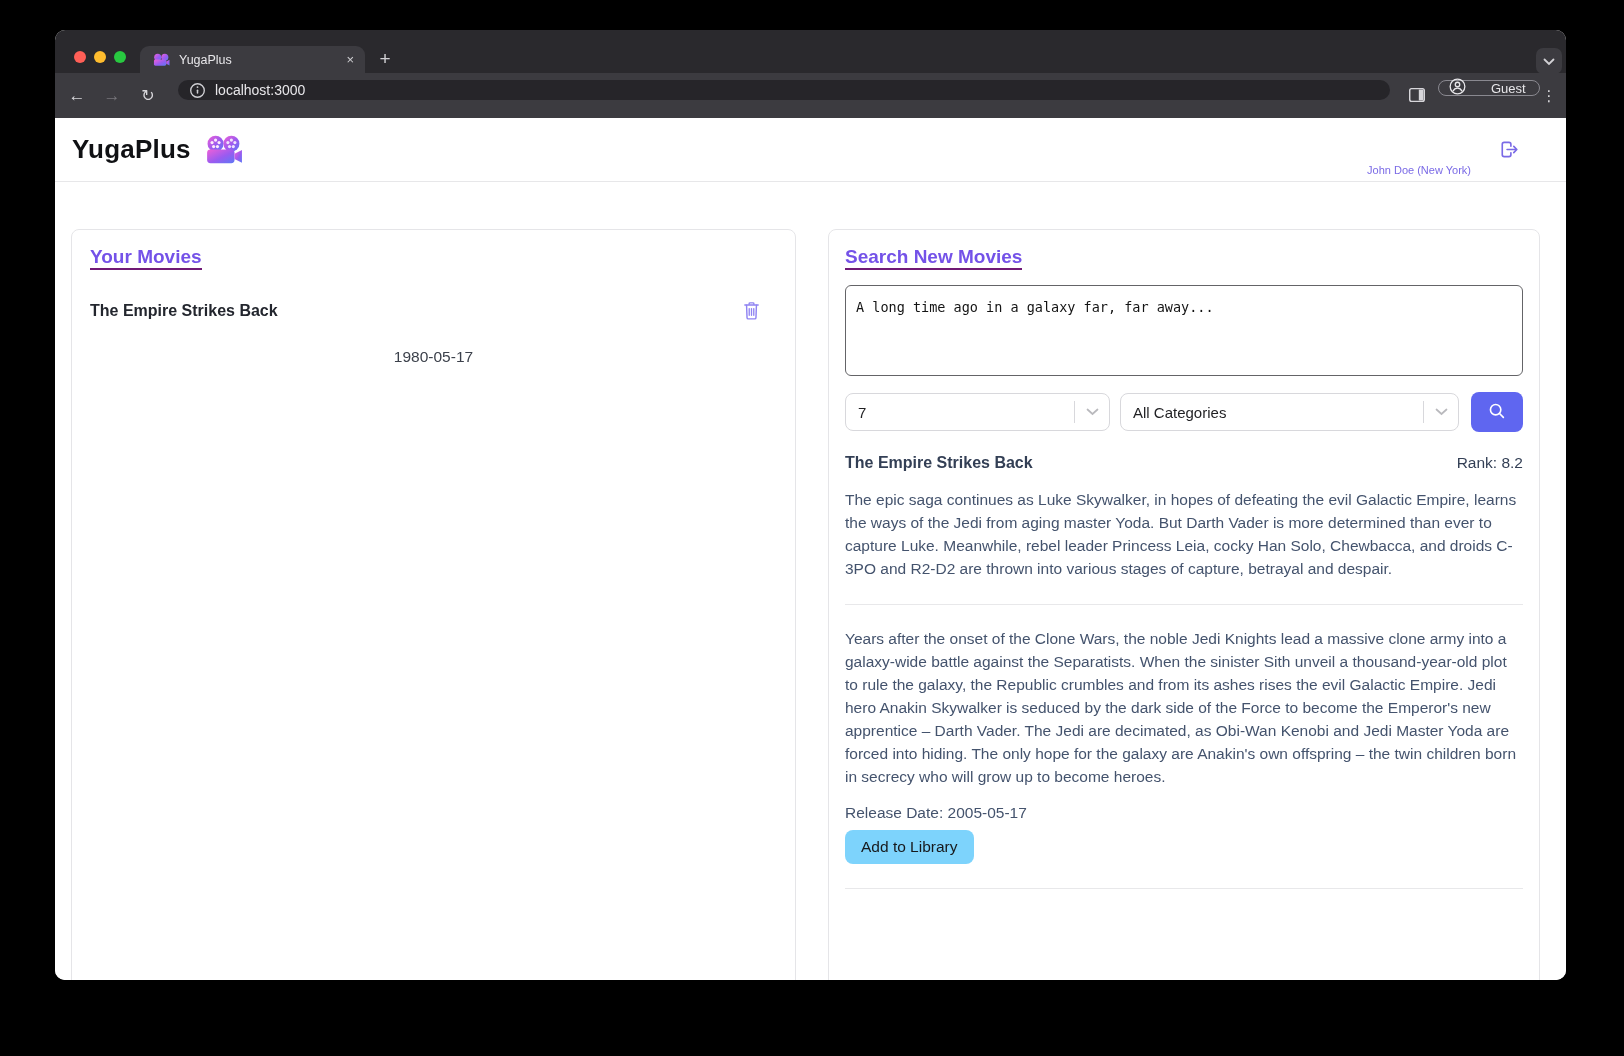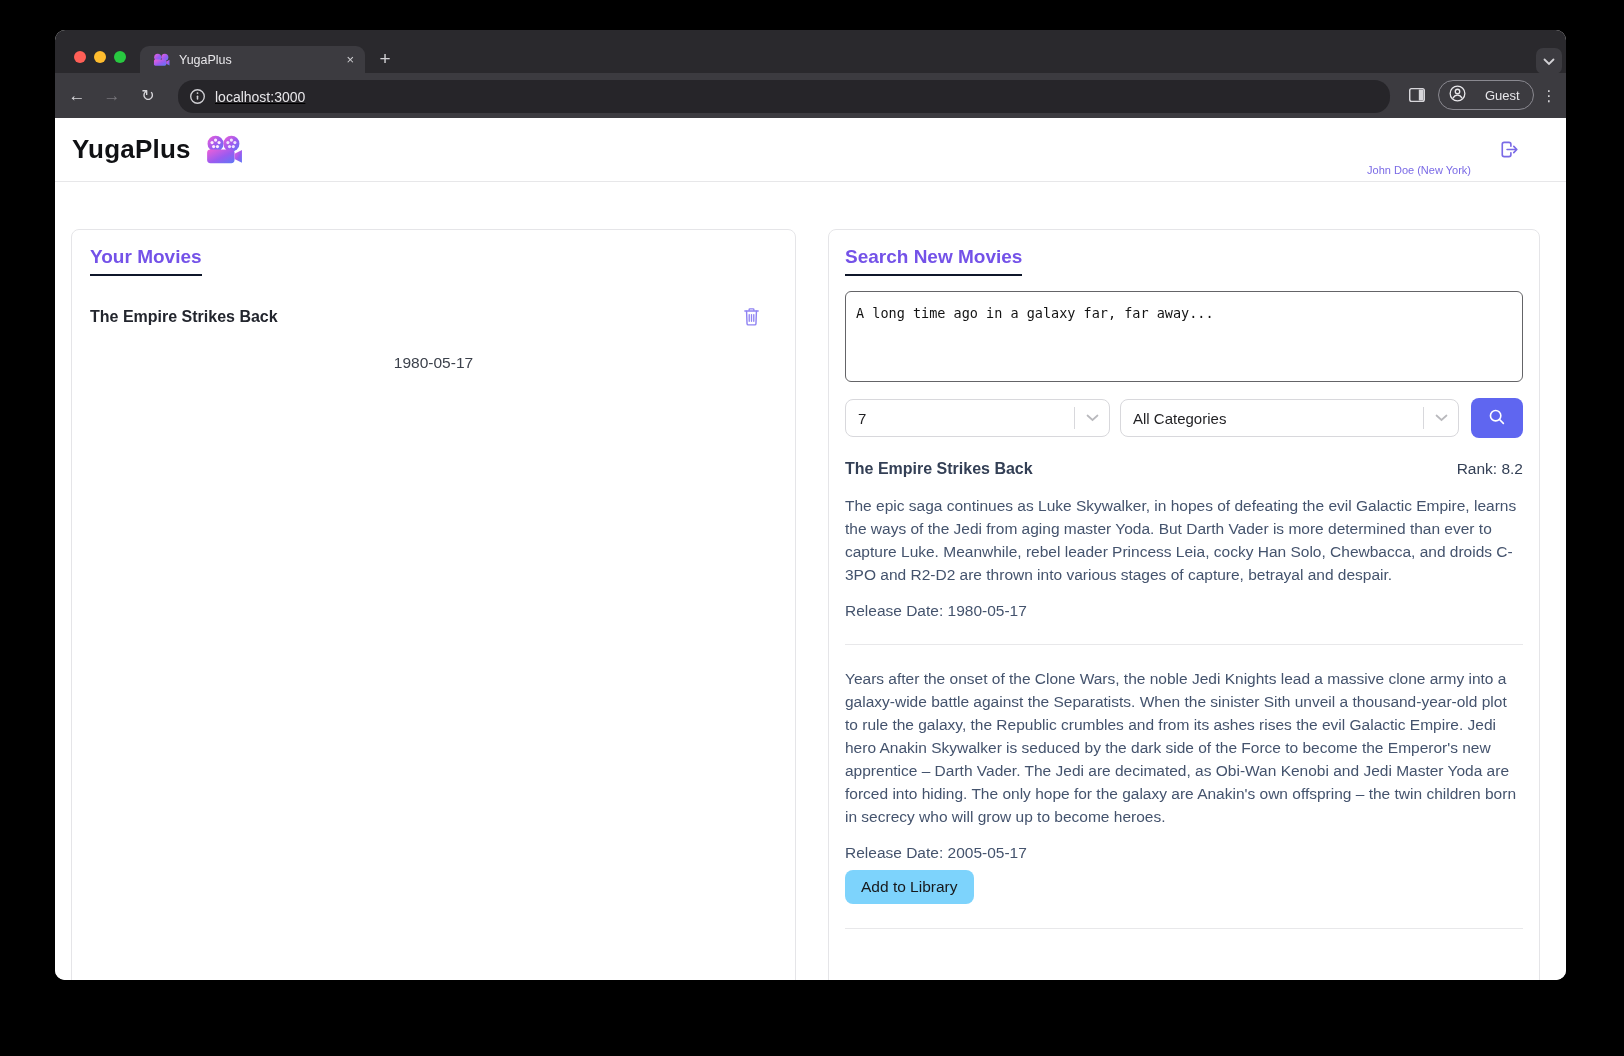--- a/index.html
+++ b/index.html
@@ -25,47 +25,47 @@
   .tabsearch { position:absolute; left:1481px; top:18px; width:26px; height:26px;
     background:#3c3b40; border-radius:7px; display:flex; align-items:center; justify-content:center; }
 
   
   .toolbar { position:relative; height:45px; background:#3c3b40; }
   .navbtn { position:absolute; top:9px; width:28px; height:28px; text-align:center;
     line-height:28px; font-size:17px; color:#d7d6da; }
   .navbtn.back { left:8px; }
   .navbtn.fwd { left:43px; color:#77767b; }
   .navbtn.reload { left:79px; font-size:16px; }
-  .urlbar { position:absolute; left:123px; top:7px; width:1212px; height:33px;
-    background:#262529; border-radius:15.5px; display:flex; align-items:center;text-decoration:underline; }
+  .urlbar { position:absolute; left:123px; top:7px; width:1212px; height:20px;
+    background:#262529; border-radius:15.5px; display:flex; align-items:center; }
   .urlbar .info { margin-left:11px; flex:0 0 auto; display:flex; }
   .urlbar .url-text { margin-left:9px; font-size:14px; color:#e8e7ea; }
   .sidepanel { position:absolute; left:1352px; top:12px; display:flex; }
-  .guest { position:absolute; left:1383px; top:7px; height:30px; padding:0 13px 0 9px;
-    border:1px solid #8a8990; border-radius:15px; display:flex; align-items:center; gap:18px; }
+  .guest { position:absolute; left:1383px; top:7px; height:16px; padding:0 13px 0 9px;
+    border:1px solid #8a8990; border-radius:15px; display:flex; align-items:center; gap:24px; }
   .guest .guest-label { font-size:13px; color:#e8e7ea; }
   .dots { position:absolute; left:1484px; top:9px; width:20px; height:28px; color:#d7d6da;
     font-size:15px; line-height:28px; text-align:center; }
 
   
   .page { position:relative; height:862px; background:#fff; overflow:hidden; }
   .appheader { position:relative; height:64px; border-bottom:1px solid #e7e7e9;
     display:flex; align-items:center; padding:0 46px 0 17px; }
   .app-title { font-size:26px; font-weight:bold; color:#101114; letter-spacing:.2px; }
   .appheader .cam { margin-left:14px; display:flex; }
   .appheader .spacer { flex:1; }
   .user-label { font-size:11px; color:#7a6ae6;margin-top:40px; }
   .logout { margin-left:26px; display:flex; }
 
   .card { position:absolute; top:111px; height:830px; background:#fff;
     border:1px solid #e5e5e8; border-radius:8px; }
   .card-left { left:16px; width:725px; padding:16px 18px; }
   .card-right { left:773px; width:712px; padding:16px 16px; }
   .card h2 { display:inline-block; font-size:19px; font-weight:bold; color:#7452e8;
-    padding-bottom:6px; border-bottom:2px solid #0f172a; }
+    border-bottom:2px solid #701a75; }
 
   .lib-row { margin-top:30px; display:flex; align-items:center; justify-content:space-between; }
   .lib-title { font-size:16px; font-weight:bold; color:#23262e; }
   .lib-row .trash { margin-right:16px; display:flex; }
   .lib-date { margin-top:27px; font-size:15.5px; color:#3c414b;text-align:center; }
 
   .query-box { margin-top:15px; width:100%; height:91px; resize:none;
     border:1px solid #646467; border-radius:6px; padding:11px 10px;
     font-family:"DejaVu Sans Mono","Liberation Mono",monospace; font-size:13.5px; color:#141414;
     line-height:1.5; outline:none; background:#fff; }
@@ -256,21 +256,20 @@
         </button>
       </div>
 
       
       <div class="result">
         <div class="result-head">
           <span class="result-title">The Empire Strikes Back</span>
           <span class="result-rank">Rank: 8.2</span>
         </div>
         <div class="result-desc">The epic saga continues as Luke Skywalker, in hopes of defeating the evil Galactic Empire, learns the ways of the Jedi from aging master Yoda. But Darth Vader is more determined than ever to capture Luke. Meanwhile, rebel leader Princess Leia, cocky Han Solo, Chewbacca, and droids C-3PO and R2-D2 are thrown into various stages of capture, betrayal and despair.</div>
-        <div class="result-release">Release Date: 1980-05-17</div>
       </div>
 
       <hr class="divider">
 
       
       <div class="result">
         <div class="result-desc">Years after the onset of the Clone Wars, the noble Jedi Knights lead a massive clone army into a galaxy-wide battle against the Separatists. When the sinister Sith unveil a thousand-year-old plot to rule the galaxy, the Republic crumbles and from its ashes rises the evil Galactic Empire. Jedi hero Anakin Skywalker is seduced by the dark side of the Force to become the Emperor's new apprentice – Darth Vader. The Jedi are decimated, as Obi-Wan Kenobi and Jedi Master Yoda are forced into hiding. The only hope for the galaxy are Anakin's own offspring – the twin children born in secrecy who will grow up to become heroes.</div>
         <div class="result-release">Release Date: 2005-05-17</div>
         <button class="addbtn">Add to Library</button>
       </div>

